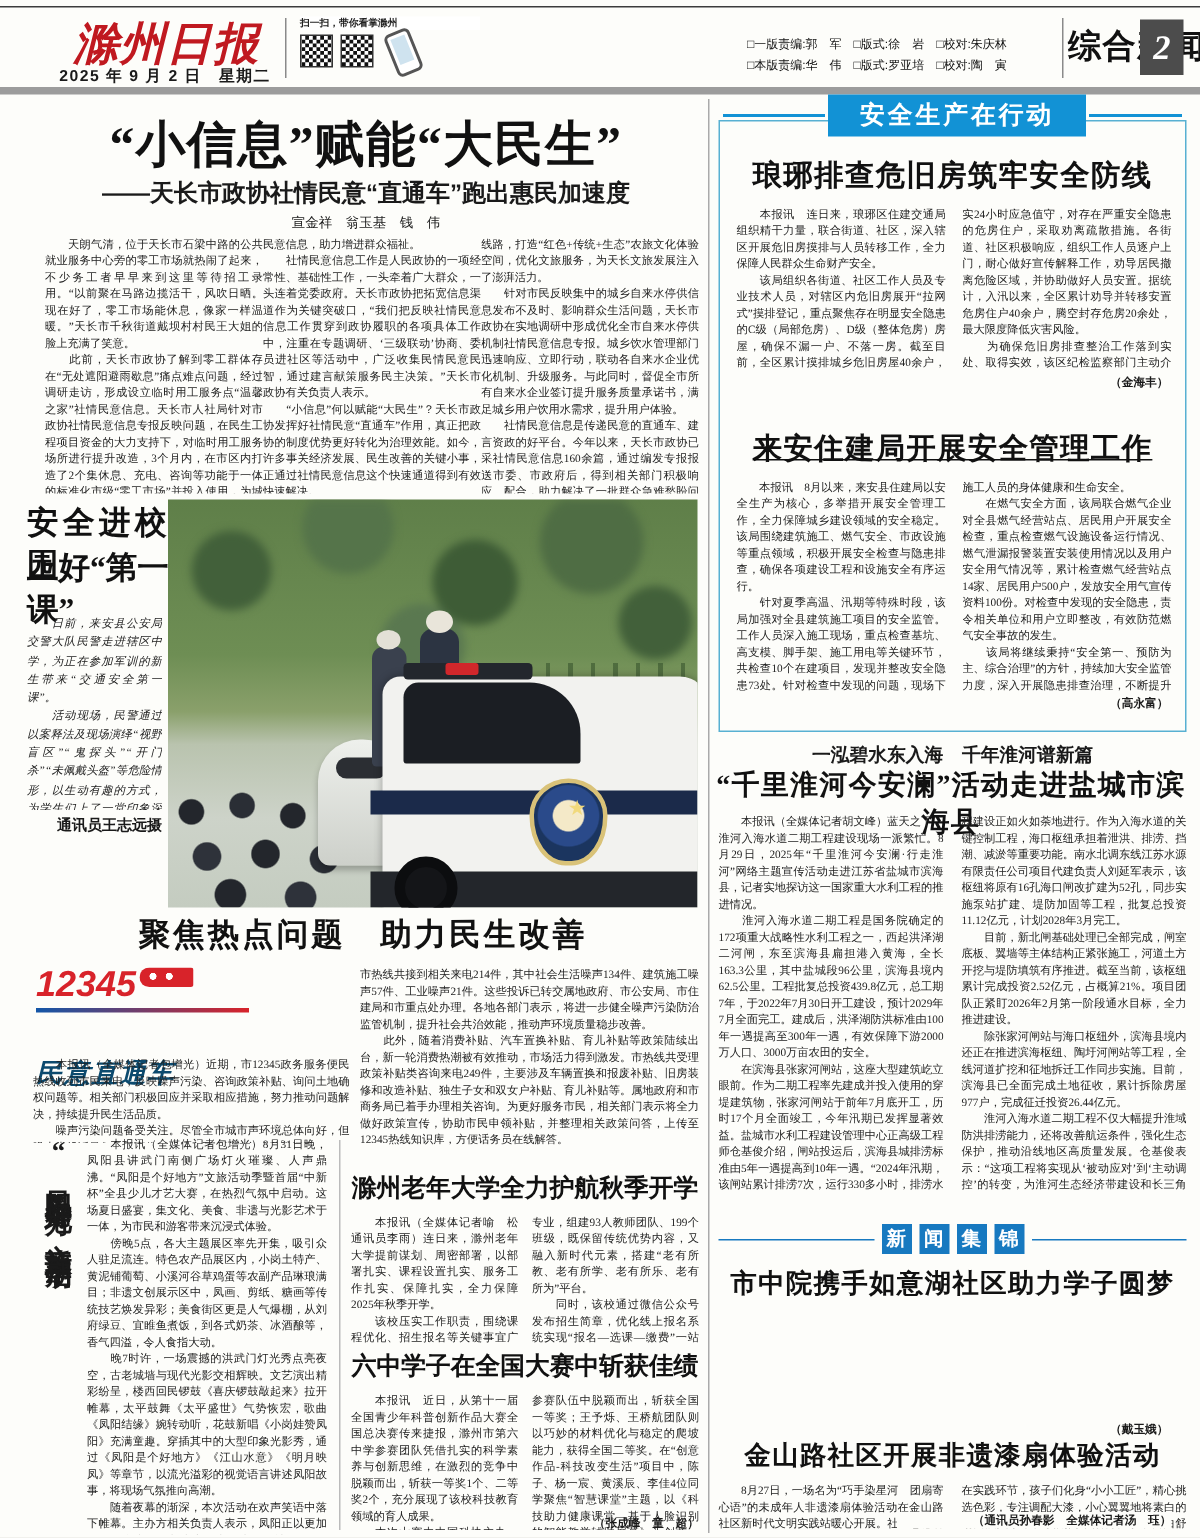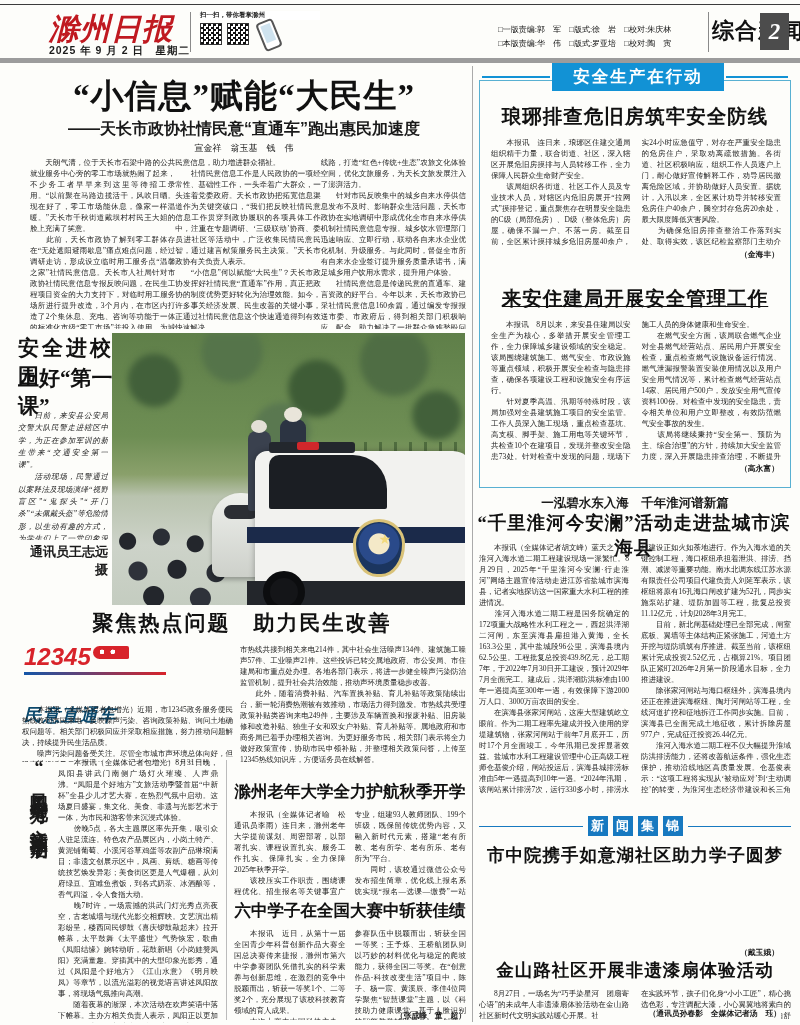--- a/index.html
+++ b/index.html
@@ -19,21 +19,21 @@
     white-space:pre-line; overflow:hidden; color:#222;
   }
   .cols { display:flex; }
   .cols > div { flex:1; }
   .headline { font-weight:bold; color:#111; letter-spacing:1px; }
   .sign { font-size:7.8px; font-weight:bold; }
 
   
   .top-rule { left:0; top:4px; width:800px; height:1px; background:#3c3c3c; }
   .masthead-name { left:36px; top:9px; width:150px; font-size:30px; font-weight:bold; font-style:italic; color:#c01920; letter-spacing:1px; text-align:center; }
-  .masthead-date { left:30px; top:44px; width:160px; font-size:10.5px; font-weight:bold; text-align:right; letter-spacing:1px; }
+  .masthead-date { left:30px; top:44px; width:160px; font-size:10.5px; font-weight:bold; text-align:center; letter-spacing:1px; }
   .vdiv { width:1px; background:#8a8a8a; }
   .vdiv1 { left:190px; top:12px; height:40px; }
   .qr-area { left:200px; top:11px; width:120px; height:46px; }
   .qr-caption { font-size:6.5px; font-weight:bold; color:#222; background:#fff; }
   .qr-row { display:flex; gap:5px; margin-top:3px; }
   .qr-sq { width:22px; height:22px; border:1px solid #333;
            background:repeating-conic-gradient(#111 0% 25%, #fff 0% 50%) 0 0 / 5px 5px; }
   .phone-shape { width:18px; height:30px; border:2px solid #555; border-radius:4px; background:#fff; transform:rotate(-22deg); margin-left:6px; margin-top:-3px; }
   .phone-screen { margin:2px auto; width:10px; height:18px; background:#cfe3ef; }
   .credits { left:498px; top:23px; width:205px; font-size:8px; line-height:1.7; color:#111; font-family:"Liberation Sans","DejaVu Sans",sans-serif; }
@@ -47,21 +47,21 @@
   
   .lead-title   { left:20px; top:74px;  width:448px; font-size:33px; letter-spacing:1px; }
   .lead-sub     { left:20px; top:119px; width:448px; font-size:16px; font-weight:bold; }
   .lead-byline  { left:20px; top:142px; width:448px; font-size:9px;  }
   .lead-cols    { left:30px; top:157px; width:436px; height:172px; }
 
   
   .ps-title1 { left:18px; top:334px; width:96px; font-size:21px; letter-spacing:3px; }
   .ps-title2 { left:18px; top:364px; width:96px; font-size:21px; letter-spacing:0; }
   .ps-caption{ left:18px; top:410px; width:90px; height:130px; font-size:7.6px; line-height:1.62; font-style:italic; text-align:justify; white-space:pre-line; overflow:hidden; color:#222; }
-  .ps-credit { left:18px; top:543px; width:90px; font-size:13px; font-weight:bold; }
+  .ps-credit { left:18px; top:543px; width:90px; font-size:10px; font-weight:bold; }
 
   .photo { left:112px; top:333px; width:353px; height:272px; overflow:hidden;
     background:linear-gradient(180deg,#5f7f49 0%,#6e8e54 38%,#8aa06b 52%,#b9c3ae 60%,#cdd3c9 78%,#c4ccc0 100%); }
   .photo > div { position:absolute; }
   .foliage { left:0; top:0; width:100%; height:58%; filter:blur(3px);
     background-image:
       radial-gradient(circle at 12% 30%, #42603a 0 26px, transparent 27px),
       radial-gradient(circle at 34% 12%, #55744a 0 30px, transparent 31px),
       radial-gradient(circle at 58% 35%, #3e5c36 0 28px, transparent 29px),
       radial-gradient(circle at 80% 18%, #4f6d44 0 34px, transparent 35px),

